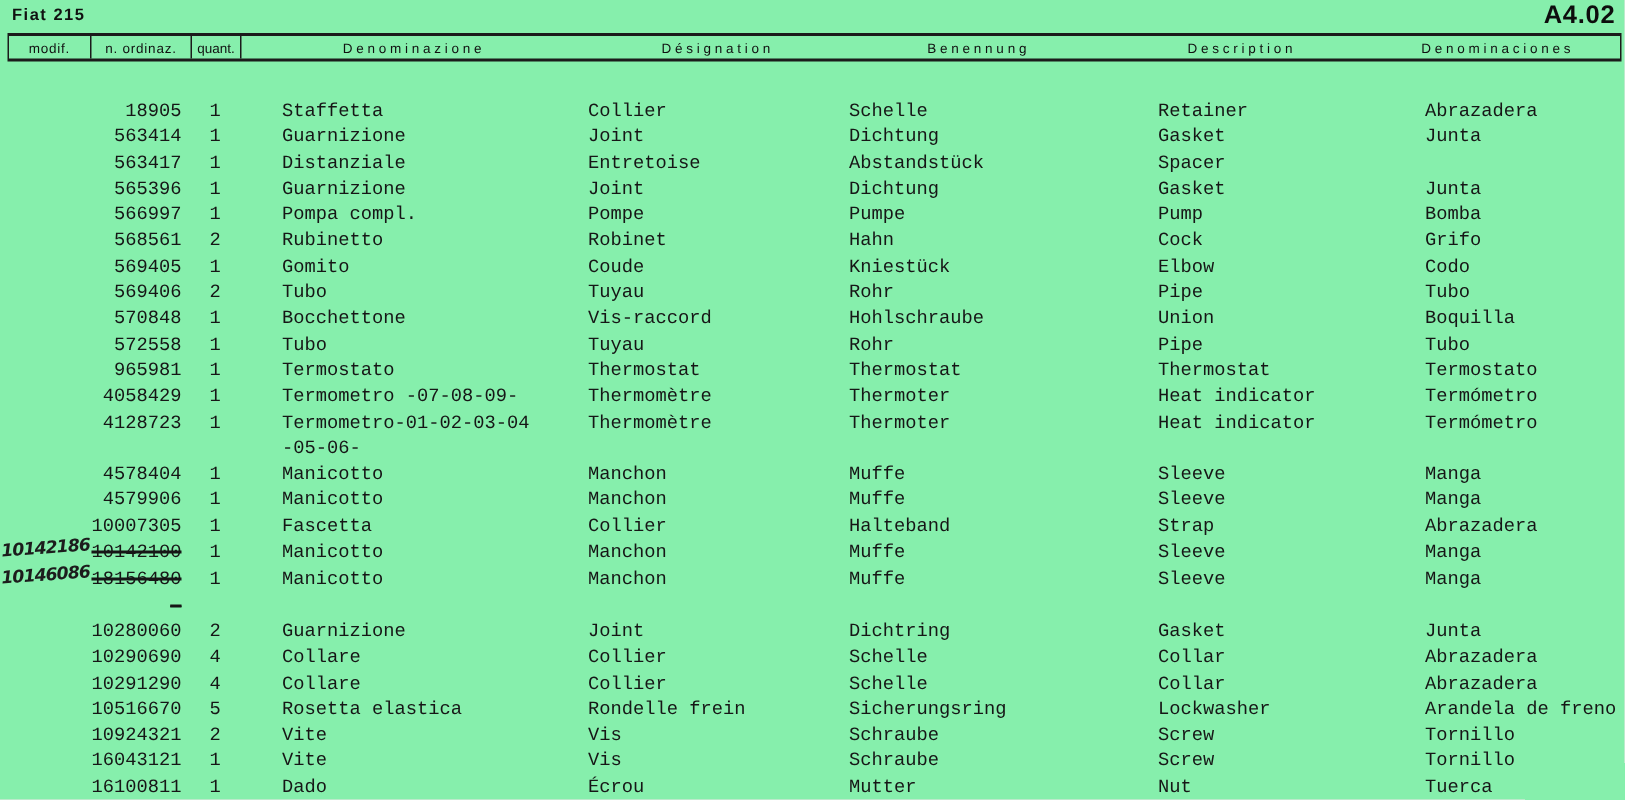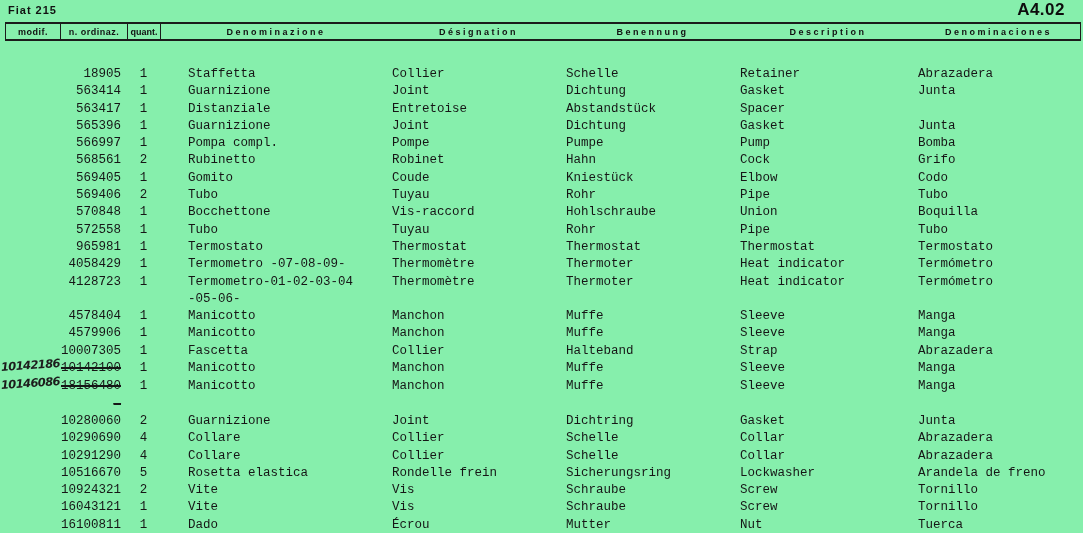--- a/index.html
+++ b/index.html
@@ -11,34 +11,34 @@
     font-family:"Liberation Mono", monospace;
     color:#161616;
   }
   .model-label {
     position:absolute; top:4px; left:8px;
     font-family:"Liberation Sans", sans-serif;
     font-weight:bold; font-size:11px; letter-spacing:1px;
     color:#111;
   }
   .page-code {
-    position:absolute; top:0px; right:18px;
+    position:absolute; top:0px; right:6px;
     font-family:"Liberation Sans", sans-serif;
     font-weight:bold; font-size:17px; letter-spacing:0.5px;
     color:#0d0d0d;
   }
   .thead {
     position:absolute; top:22px; left:5px; right:2px; height:19px;
     border-top:2px solid #1b1b1b;
     border-bottom:2px solid #1b1b1b;
     border-left:1px solid #1b1b1b;
     border-right:1px solid #1b1b1b;
     display:flex; align-items:center;
     font-family:"Liberation Sans", sans-serif;
-    font-weight:bold; font-size:9px; color:#111;
+    font-weight:normal; font-size:9px; color:#111;
     box-sizing:border-box;
   }
   .th { text-align:center; box-sizing:border-box; height:100%; display:flex; align-items:center; justify-content:center; }
   .th-modif { width:55px; border-right:1px solid #1b1b1b; letter-spacing:0.5px; }
   .th-part  { width:67px; border-right:1px solid #1b1b1b; letter-spacing:0.5px; }
   .th-qty   { width:33px; border-right:1px solid #1b1b1b; letter-spacing:0px; }
   .th-it    { width:230px; letter-spacing:2.5px; }
   .th-fr    { width:175px; letter-spacing:2.5px; }
   .th-de    { width:173px; letter-spacing:2.5px; }
   .th-en    { width:178px; letter-spacing:2.5px; }
@@ -49,21 +49,21 @@
     font-size:12.5px;
   }
   .row { display:flex; line-height:17.3px; }
   .cell { box-sizing:border-box; }
   .c-modif { width:60px; position:relative; overflow:visible; }
   .c-part  { width:67px; text-align:right; padding-right:6px; }
   .c-qty   { width:33px; text-align:center; }
   .c-it    { width:230px; padding-left:28px; white-space:pre-line; }
   .c-fr    { width:175px; padding-left:2px; }
   .c-de    { width:173px; padding-left:1px; }
-  .c-en    { width:178px; padding-left:2px; }
+  .c-en    { width:178px; padding-left:2px;margin-left:32px; }
   .c-es    { flex:1; padding-left:2px; }
   .handwriting {
     display:inline-block;
     font-family:"DejaVu Sans", sans-serif;
     font-style:italic; font-weight:bold;
     font-size:11.5px; letter-spacing:-0.6px;
     transform:rotate(-4deg) translateY(-1px);
     transform-origin:left center;
     color:#1c1c1c;
     margin-left:1px;

